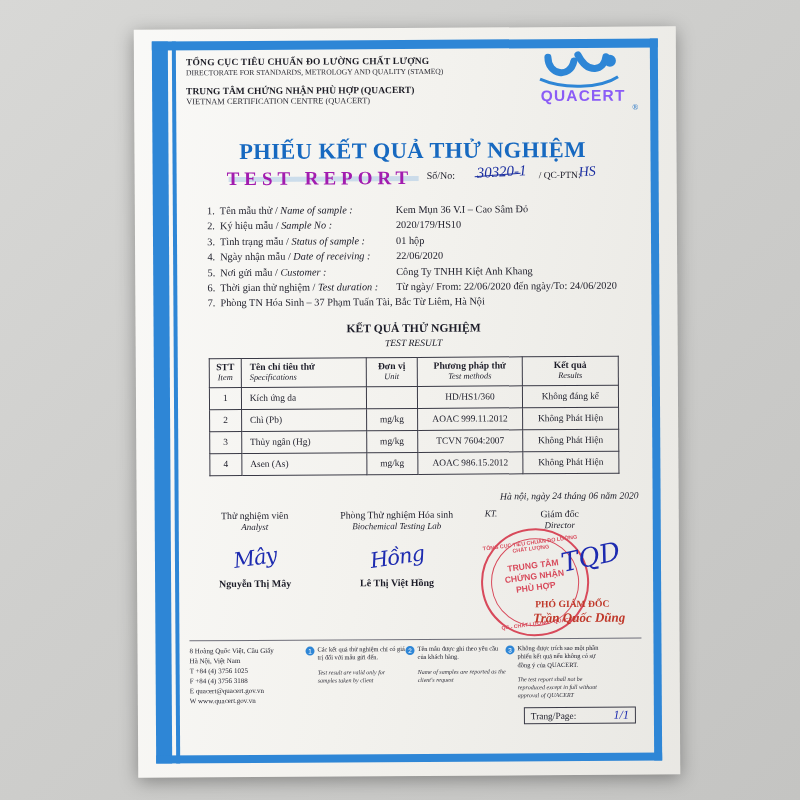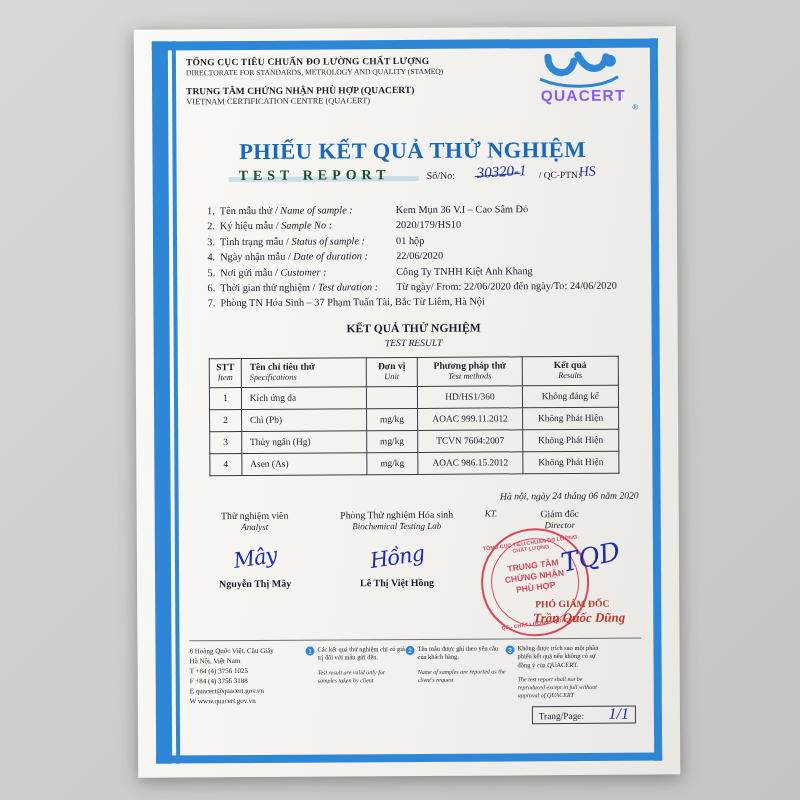--- a/index.html
+++ b/index.html
@@ -146,25 +146,25 @@
     letter-spacing: .4px;
     margin-top: 10px;
   }
   .subtitle-row {
     position: relative;
     height: 26px;
     margin-top: 2px;
   }
   .subtitle {
     position: absolute;
-    left: 52px;
+    left: 40px;
     top: 1px;
-    font-size: 14px;
+    font-size: 19px;
     letter-spacing: 5px;
-    color: #14532d;
+    color: #a21caf;
     font-weight: bold;
   }
   .subtitle-rule {
     position: absolute;
     left: 42px;
     top: 10px;
     width: 190px;
     height: 5px;
     background: #a9c8e6;
     opacity: .55;
@@ -437,22 +437,22 @@
     position: absolute;
     right: 6px;
     bottom: -6px;
     border: 1px solid #3a3a46;
     padding: 2px 6px;
     font-size: 9.4px;
   }
   .page-val {
     font-style: italic;
     color: #1d2bb0;
-    font-size: 16px;
-    margin-left: 22px;
+    font-size: 12px;
+    margin-left: 35px;
   }
 </style>
 </head>
 <body>
 
 <div class="photo-bg"></div>
 
 <div class="paper">
   <div class="paper-inner"></div>
 
@@ -519,21 +519,21 @@
         <div class="info-label">
           <span>Tình trạng mẫu</span>
           <span> / </span><i>Status of sample :</i>
         </div>
         <div class="info-value">01 hộp</div>
       </div>
       <div class="info-row">
         <div class="info-num">4.</div>
         <div class="info-label">
           <span>Ngày nhận mẫu</span>
-          <span> / </span><i>Date of duration :</i>
+          <span> / </span><i>Date of receiving :</i>
         </div>
         <div class="info-value">22/06/2020</div>
       </div>
       <div class="info-row">
         <div class="info-num">5.</div>
         <div class="info-label">
           <span>Nơi gửi mẫu</span>
           <span> / </span><i>Customer :</i>
         </div>
         <div class="info-value">Công Ty TNHH Kiệt Anh Khang</div>

